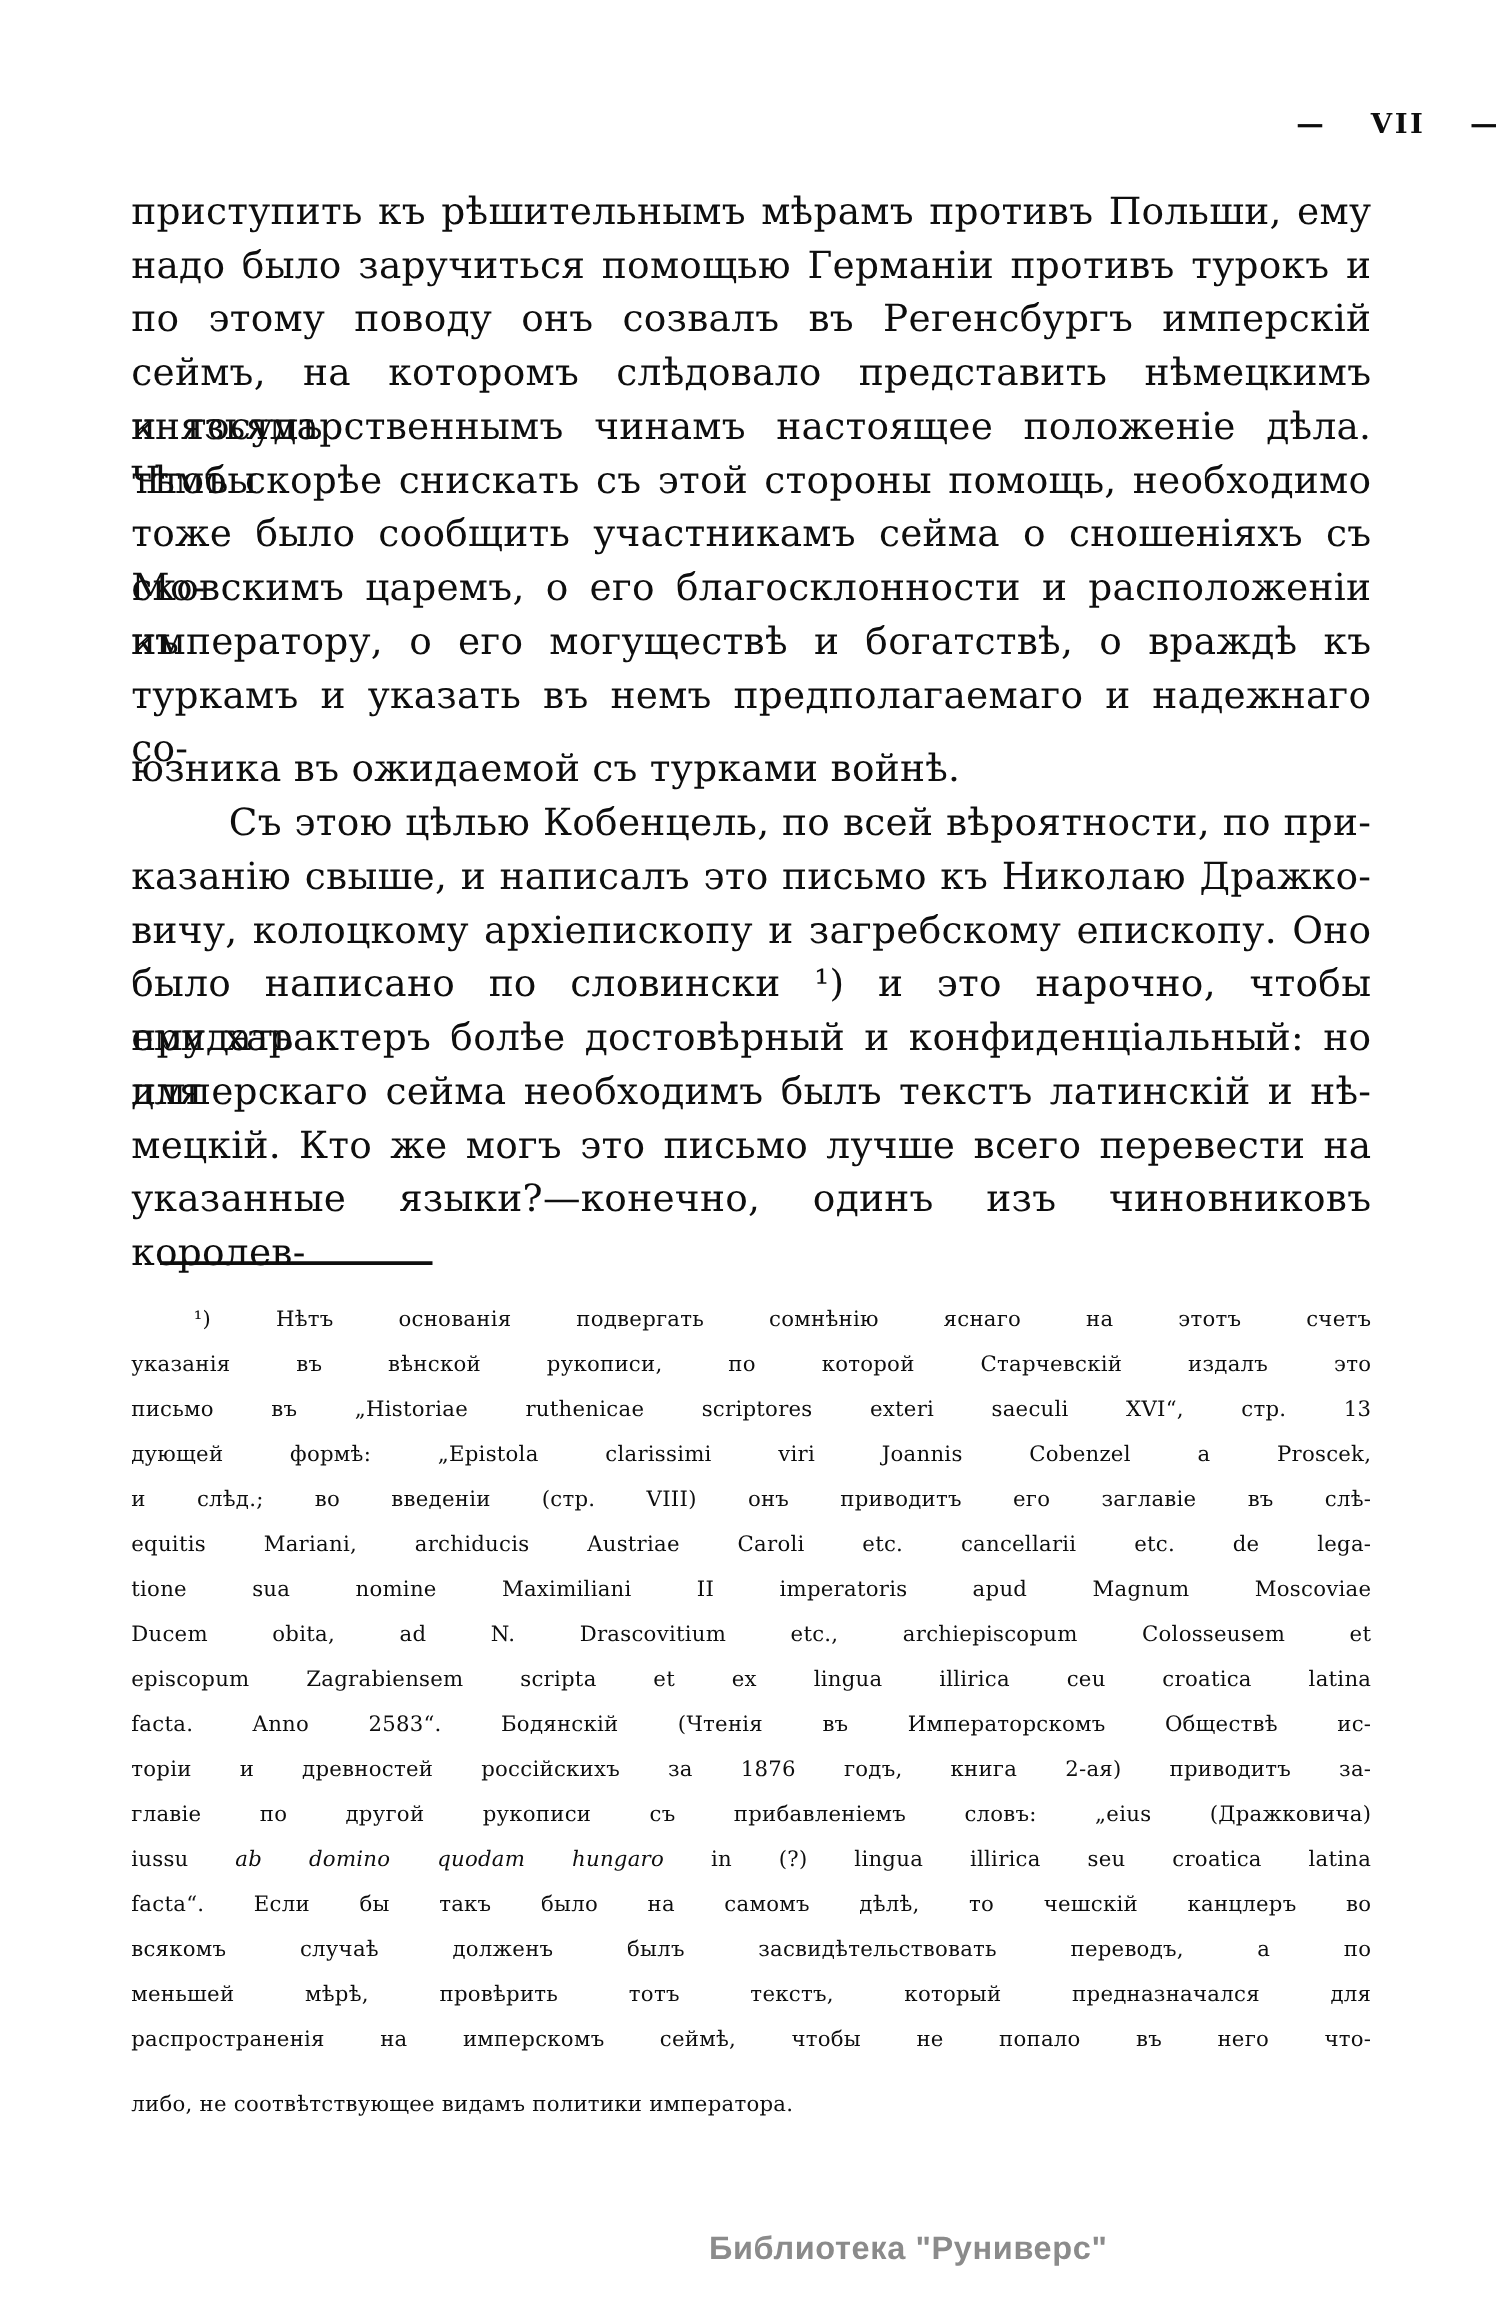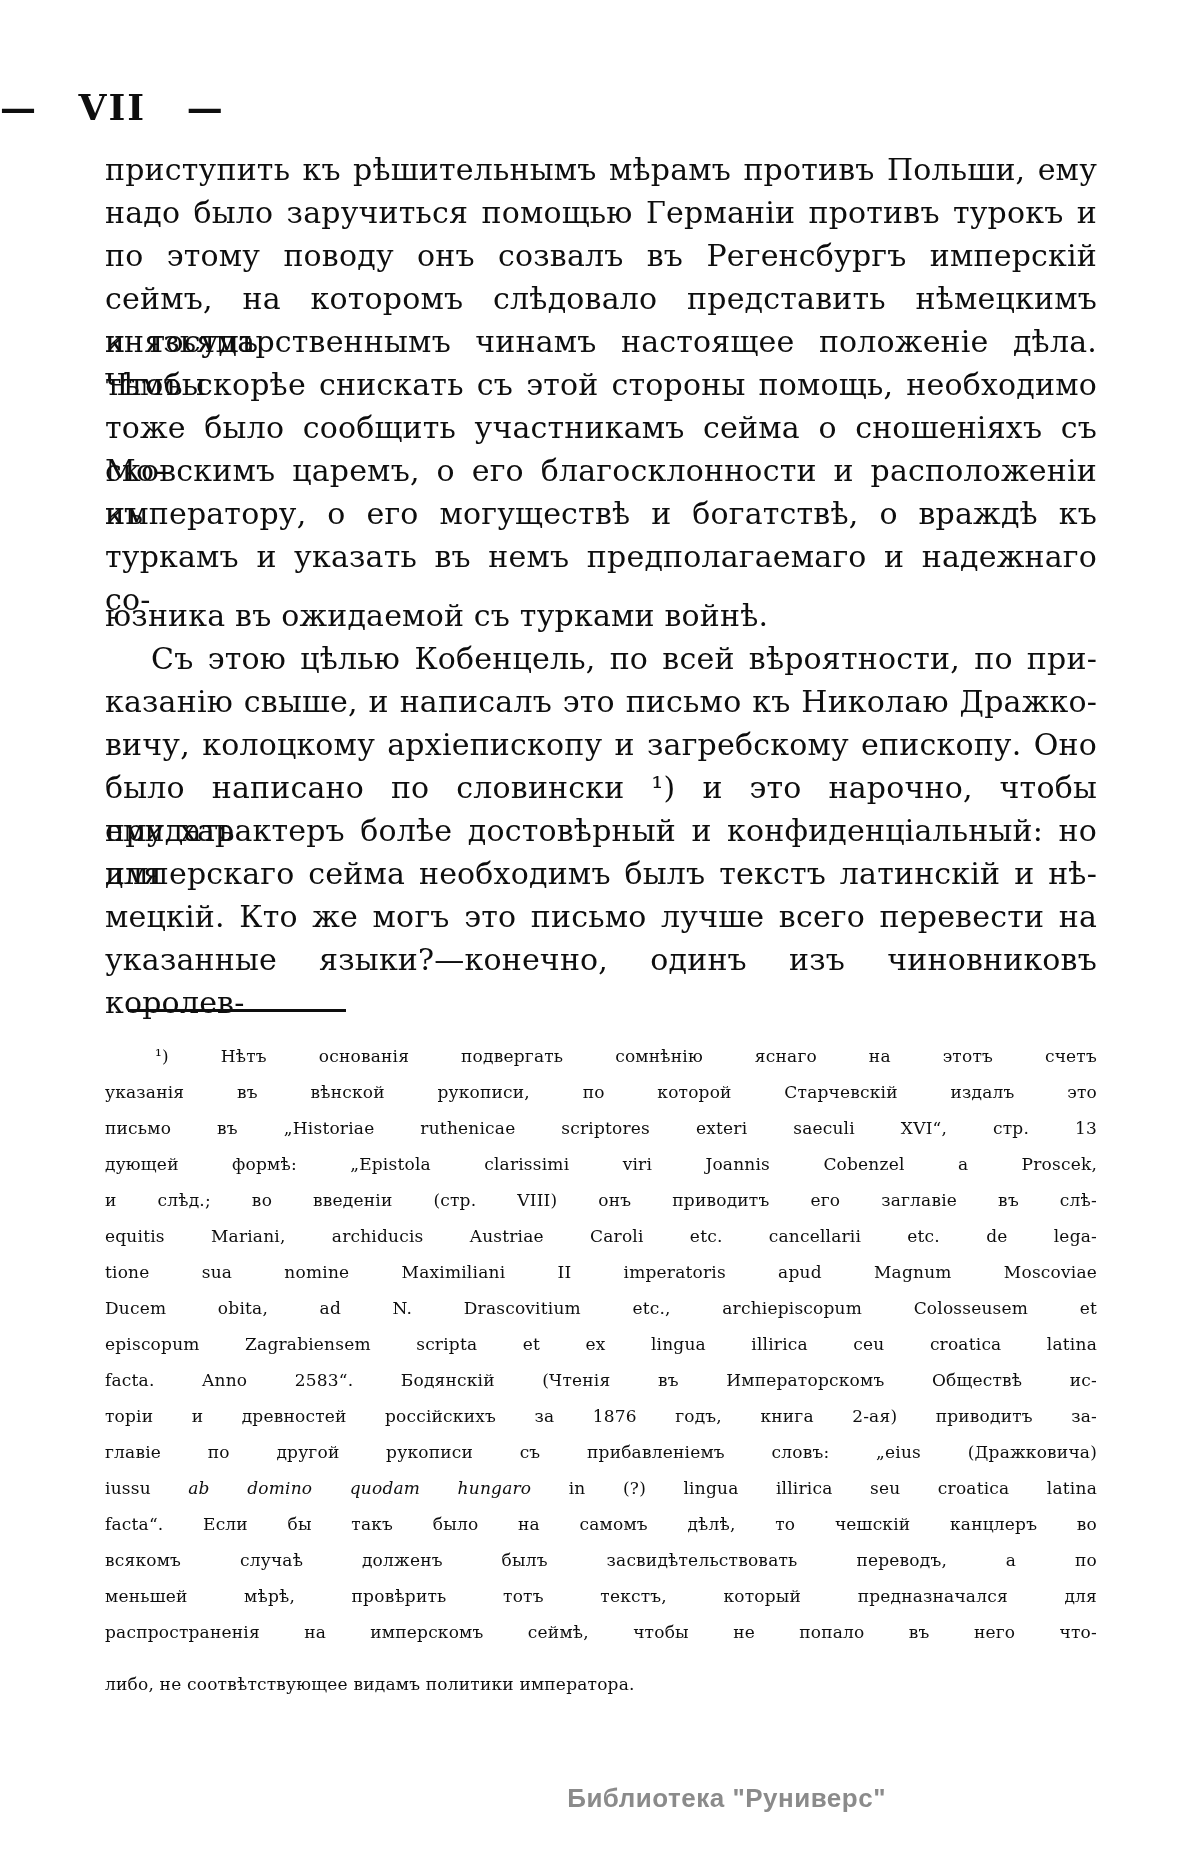--- a/index.html
+++ b/index.html
@@ -14,22 +14,22 @@
     background: #ffffff;
     overflow: hidden;
     font-family: "DejaVu Serif", serif;
     color: #0e0e0e;
   }
   .page-number {
     position: absolute;
     top: 86px;
     left: 0;
     width: 100%;
-    text-align: left;
-    font-size: 36px;
+    text-align: right;
+    font-size: 22px;
     font-weight: 700;
     word-spacing: 26px;
     letter-spacing: 2px;
     color: #0e0e0e;
   }
   .body-text {
     position: absolute;
     top: 148px;
     left: 105px;
     width: 992px;
@@ -53,21 +53,21 @@
     left: 105px;
     width: 992px;
     font-size: 17px;
     font-weight: 400;
     line-height: 36px;
     letter-spacing: 0.2px;
   }
   .footnote .line { height: 36px; }
   .jline { text-align: justify; text-align-last: justify; }
   .lline { text-align: left; text-align-last: left; margin-top: 16px; }
-  .indent-body { text-indent: 46px; }
+  .indent-body { text-indent: 46px; margin-left: 32px; }
   .indent-note { text-indent: 50px; }
   .watermark {
     position: absolute;
     top: 1783px;
     right: 314px;
     font-family: "Liberation Sans", sans-serif;
     font-size: 26px;
     font-weight: 700;
     color: #8b8b8b;
     letter-spacing: 0.5px;

